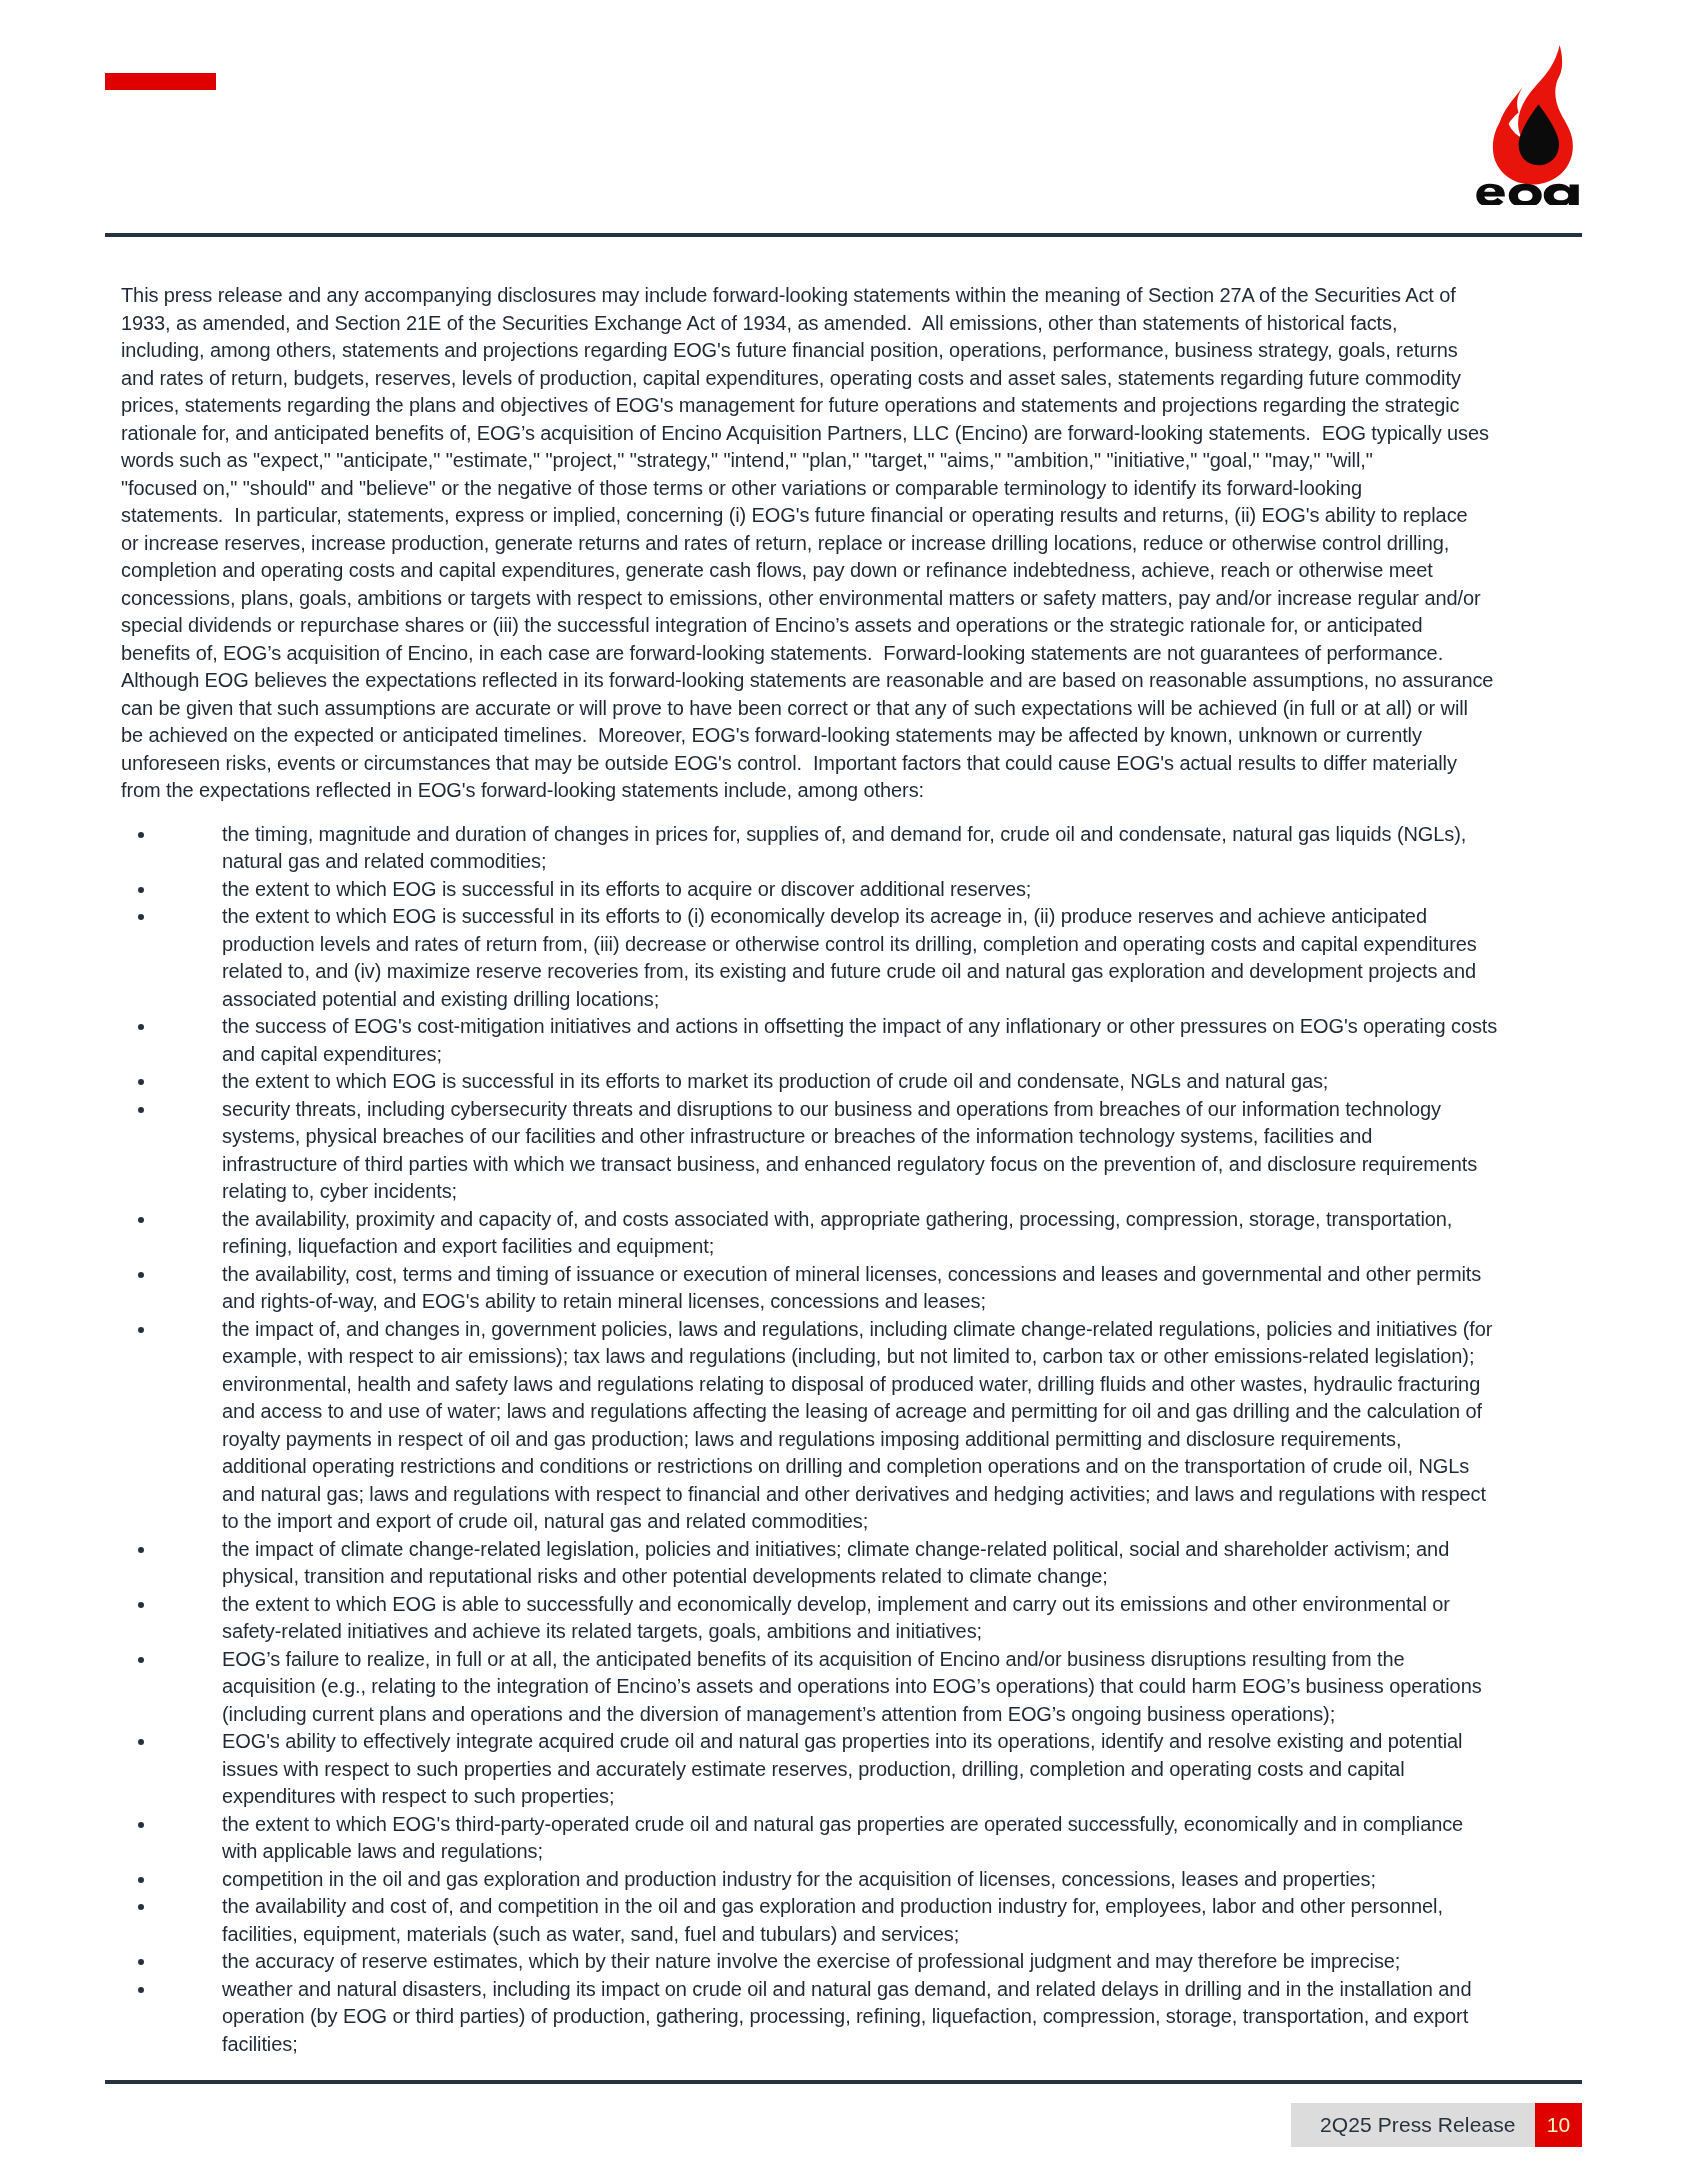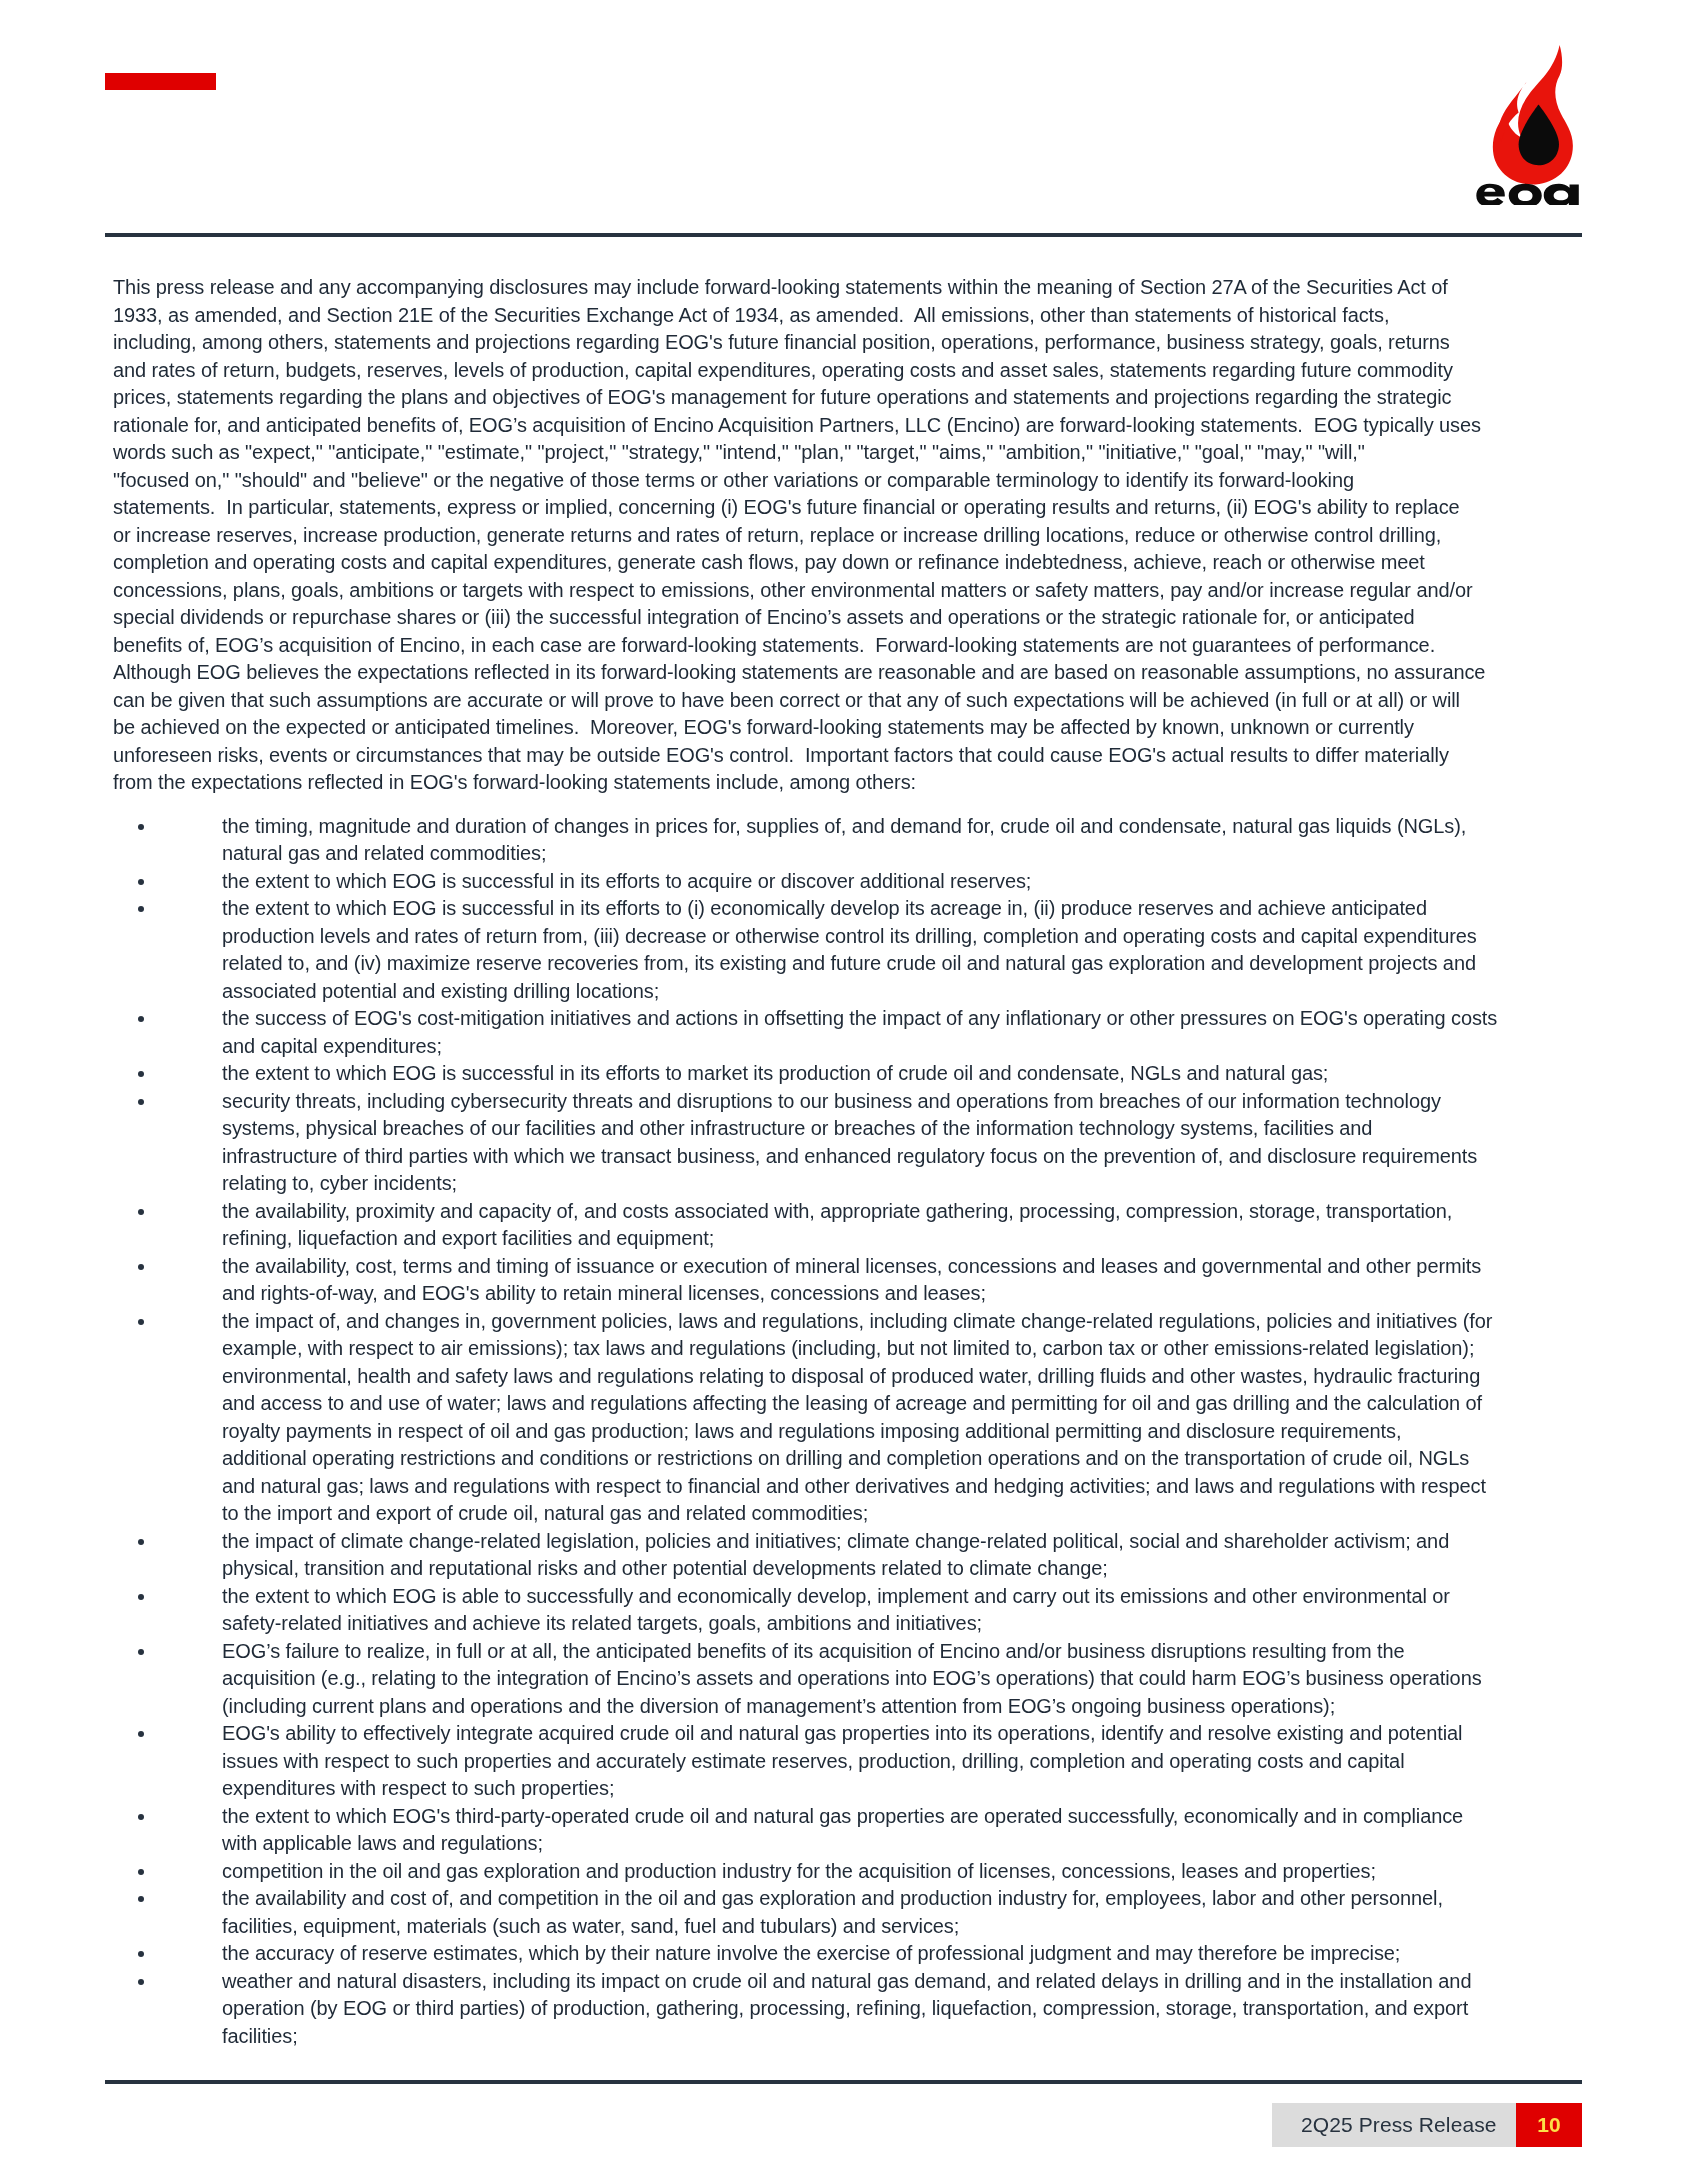--- a/index.html
+++ b/index.html
@@ -60,21 +60,21 @@
     position: absolute;
     left: 105px;
     top: 266px;
     width: 1478px;
   }
   .para {
     font-size: 20px;
     line-height: 27.5px;
     letter-spacing: -0.1px;
     text-align: left;
-    margin: 8px;
+    margin: 16px;
     font-stretch: condensed;
     transform-origin: left top;
   }
   .para .ln { display: block; white-space: pre; }
 
   ul.bullets {
     list-style: none;
     margin: 16px;
     padding: 0;
   }
@@ -126,27 +126,27 @@
     display: flex;
     align-items: center;
     justify-content: flex-start;
     padding: 0 17px 0 29px;
     font-size: 21px;
     letter-spacing: 0.1px;
     min-width: 198px;
   }
   .footer-page {
     background: #df0000;
-    color: #fde047;
+    color: #fef9c3;
     display: flex;
     align-items: center;
     justify-content: center;
-    width: 66px;
+    width: 47px;
     font-size: 21px;
-    font-weight: bold;
+    font-weight: normal;
   }
 </style>
 </head>
 <body>
 
 <div class="page">
 
   <div class="header">
     <div class="red-bar"></div>
 

